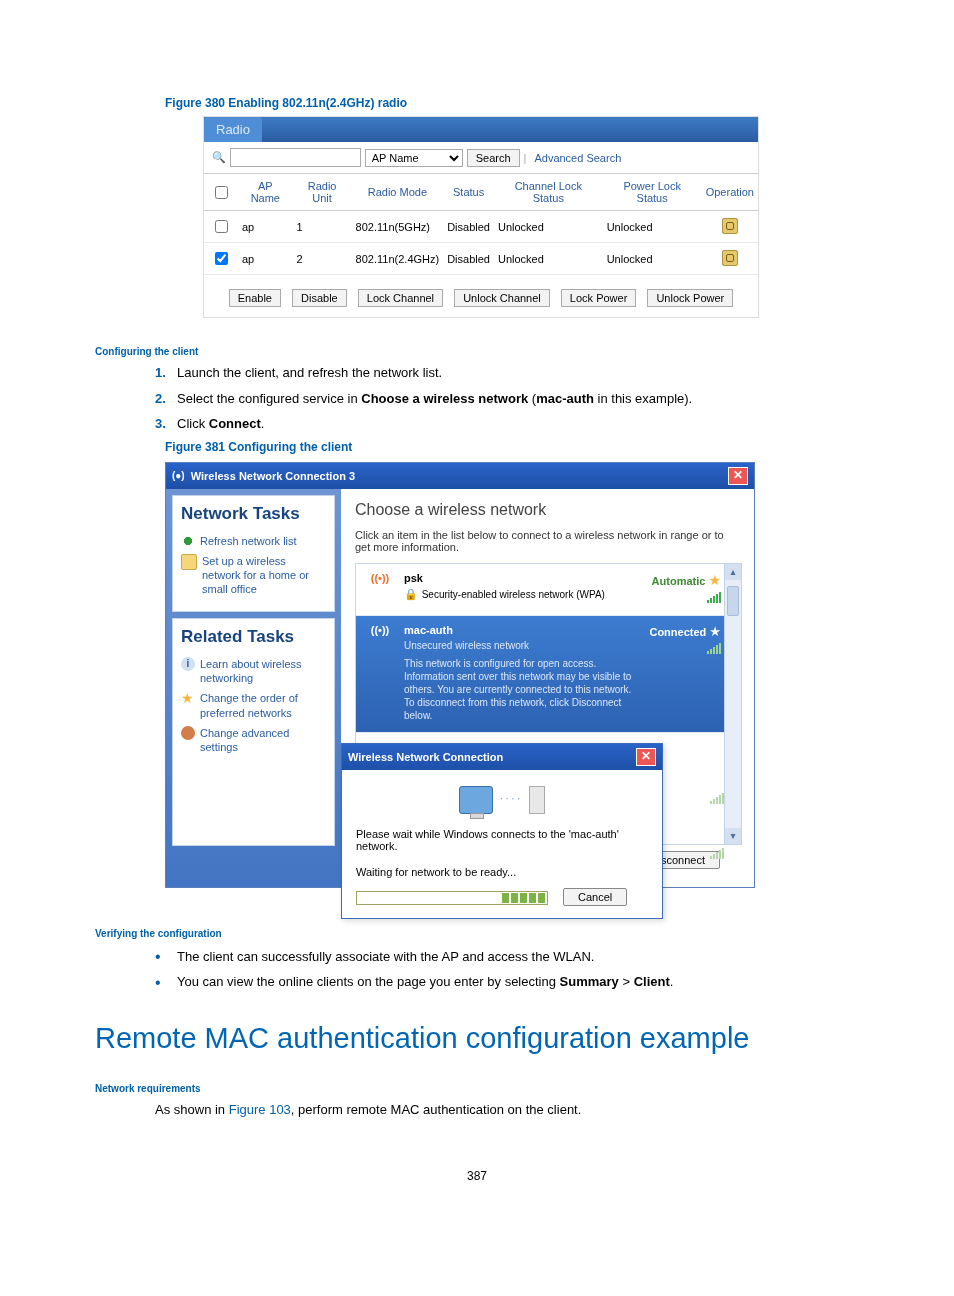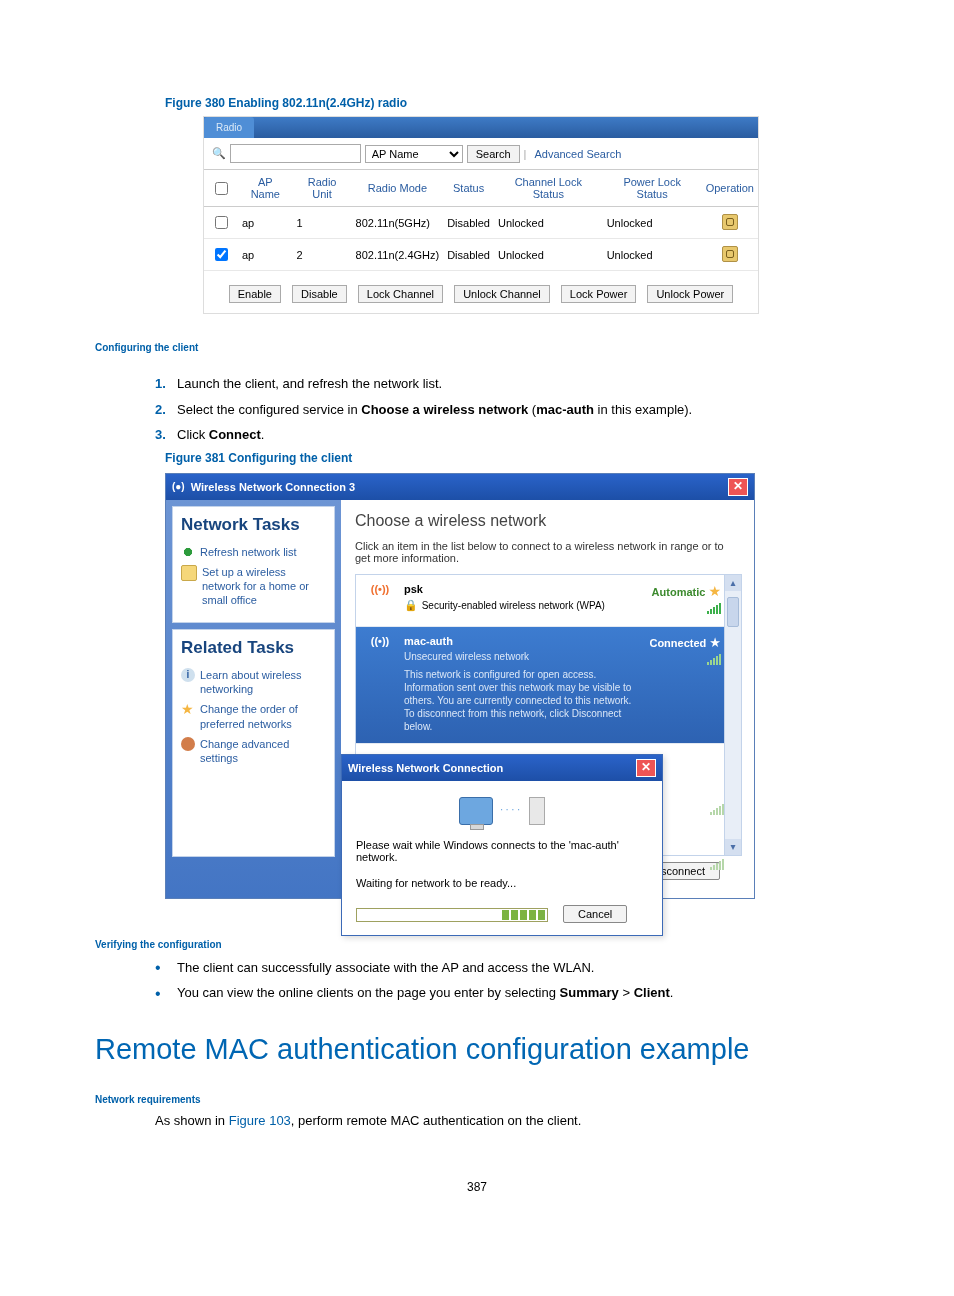--- a/index.html
+++ b/index.html
@@ -31,21 +31,21 @@
     background: linear-gradient(#3e7bc6, #2a5ca0);
     padding: 0;
   }
   .tab-item {
     display: inline-block;
     background: #4f8ed6;
     color: #dbe9f7;
     padding: 5px 12px;
     border-top-left-radius: 3px;
     border-top-right-radius: 3px;
-    font-size: 10px;
+    font-size: 13px;
   }
   .search-row {
     padding: 6px 6px;
     display: flex;
     align-items: center;
     gap: 4px;
     border-bottom: 1px solid #ccc;
   }
   .search-input {
     width: 110px;
@@ -115,21 +115,21 @@
   }
   .btn-row .btn-small { margin: 0 4px; }
 
   .h3-blue {
     color: #0060a9;
     font-weight: bold;
     font-size: 10px;
     margin: 28px 0 6px 0;
   }
   .ol {
-    margin: 21px 0 6px 60px;
+    margin: 6px 0 6px 60px;
     padding: 0;
   }
   .ol li {
     list-style: none;
     margin: 6px 0;
     line-height: 1.5;
     padding-left: 26px;
     text-indent: -26px;
   }
   .ol .num {
@@ -626,21 +626,21 @@
         </div>
         <div class="close-x">✕</div>
       </div>
       <div class="inner-body">
         <div class="inner-center">
           <span class="comp-icon"></span>
           <span class="dots">····</span>
           <span class="srv-icon"></span>
         </div>
         <div style="font-size:11px;margin-bottom:14px">Please wait while Windows connects to the 'mac-auth' network.</div>
-        <div style="font-size:11px;margin-bottom:16px">Waiting for network to be ready...</div>
+        <div style="font-size:11px;margin-bottom:10px">Waiting for network to be ready...</div>
         <div>
           <span class="progress-outer">
             <span class="progress-segs">
               <span class="progress-seg"></span><span class="progress-seg"></span><span class="progress-seg"></span><span class="progress-seg"></span><span class="progress-seg"></span>
             </span>
           </span>
           <button class="win-btn">Cancel</button>
         </div>
       </div>
     </div>

